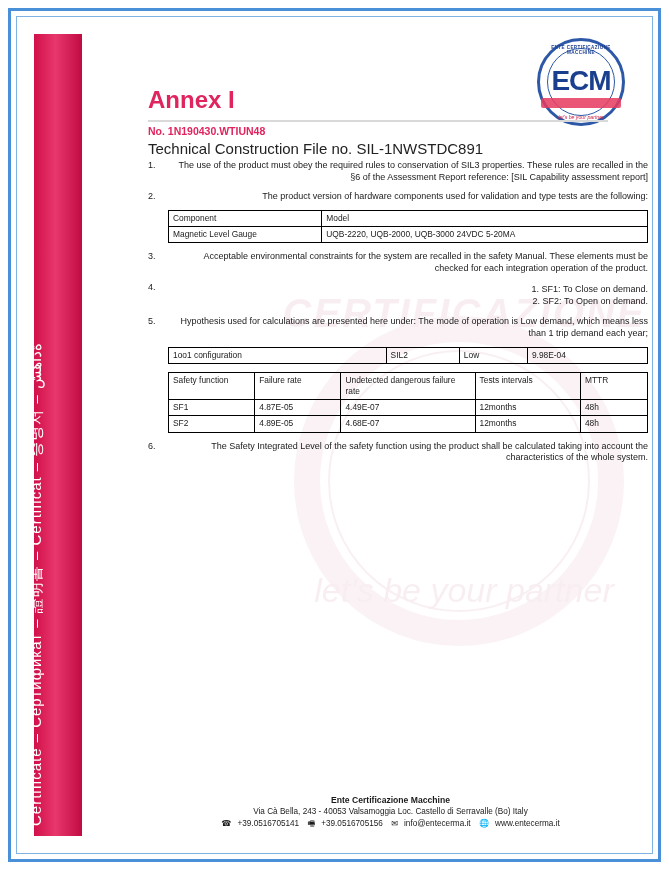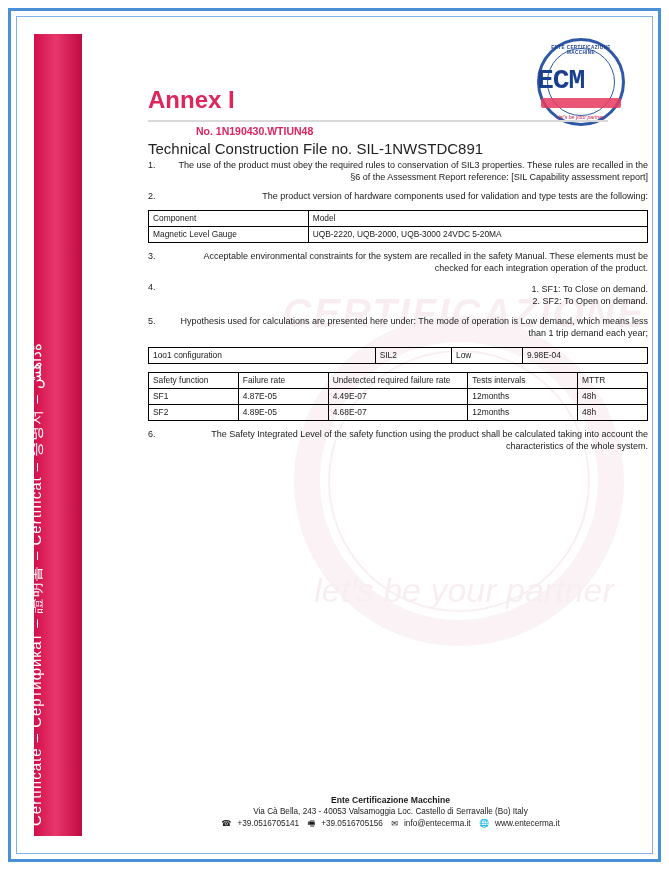--- a/index.html
+++ b/index.html
@@ -134,21 +134,22 @@
     width: 68px; height: 68px;
     border-radius: 50%;
     border: 1px solid #2d58a7;
     box-sizing: border-box;
   }
   .ecm-letters {
     position: absolute;
     left: 0;
     top: 27px;
     width: 88px;
-    font-family: Liberation Mono, monospace;
+    text-align: center;
+    font-family: Liberation Sans, sans-serif;
     font-size: 28px;
     font-weight: bold;
     color: #1b3f8f;
     letter-spacing: -1px;
   }
   .ecm-top {
     position: absolute;
     left: 0; top: 7px;
     width: 88px;
     text-align: center;
@@ -194,21 +195,20 @@
     height: 2px;
     background: #d9d9d9;
   }
   .doc-no {
     position: absolute;
     left: 52px;
     top: 89px;
     font-size: 10.5px;
     font-weight: bold;
     color: #e0245e;
-    margin-left: 48px;
   }
   .doc-file {
     position: absolute;
     left: 52px;
     top: 104px;
     font-size: 15px;
     color: #222222;
   }
   .body-block {
     position: absolute;
@@ -244,21 +244,21 @@
     font-size: 8.4px;
   }
   table.dt td, table.dt th {
     border: 1px solid #000000;
     padding: 2px 4px;
     text-align: left;
     font-weight: normal;
     vertical-align: top;
     background: transparent;
   }
-  .tbl-wrap { }
+  .tbl-wrap { margin-left: 20px; }
   
   .footer {
     position: absolute;
     left: 60px;
     right: 10px;
     bottom: 6px;
     text-align: center;
     font-size: 8.2px;
     color: #1a1a1a;
     line-height: 1.45;
@@ -360,21 +360,21 @@
         </tbody>
           </table>
       </div>
 
       <div class="tbl-wrap">
         <table class="dt">
           <tbody>
               <tr>
             <th style="width:18%">Safety function</th>
             <th style="width:18%">Failure rate</th>
-            <th style="width:28%">Undetected required failure rate</th>
+            <th style="width:28%">Undetected dangerous failure rate</th>
             <th style="width:22%">Tests intervals</th>
             <th>MTTR</th>
           </tr>
           <tr>
             <td>SF1</td>
             <td>4.87E-05</td>
             <td>4.49E-07</td>
             <td>12months</td>
             <td>48h</td>
           </tr>

